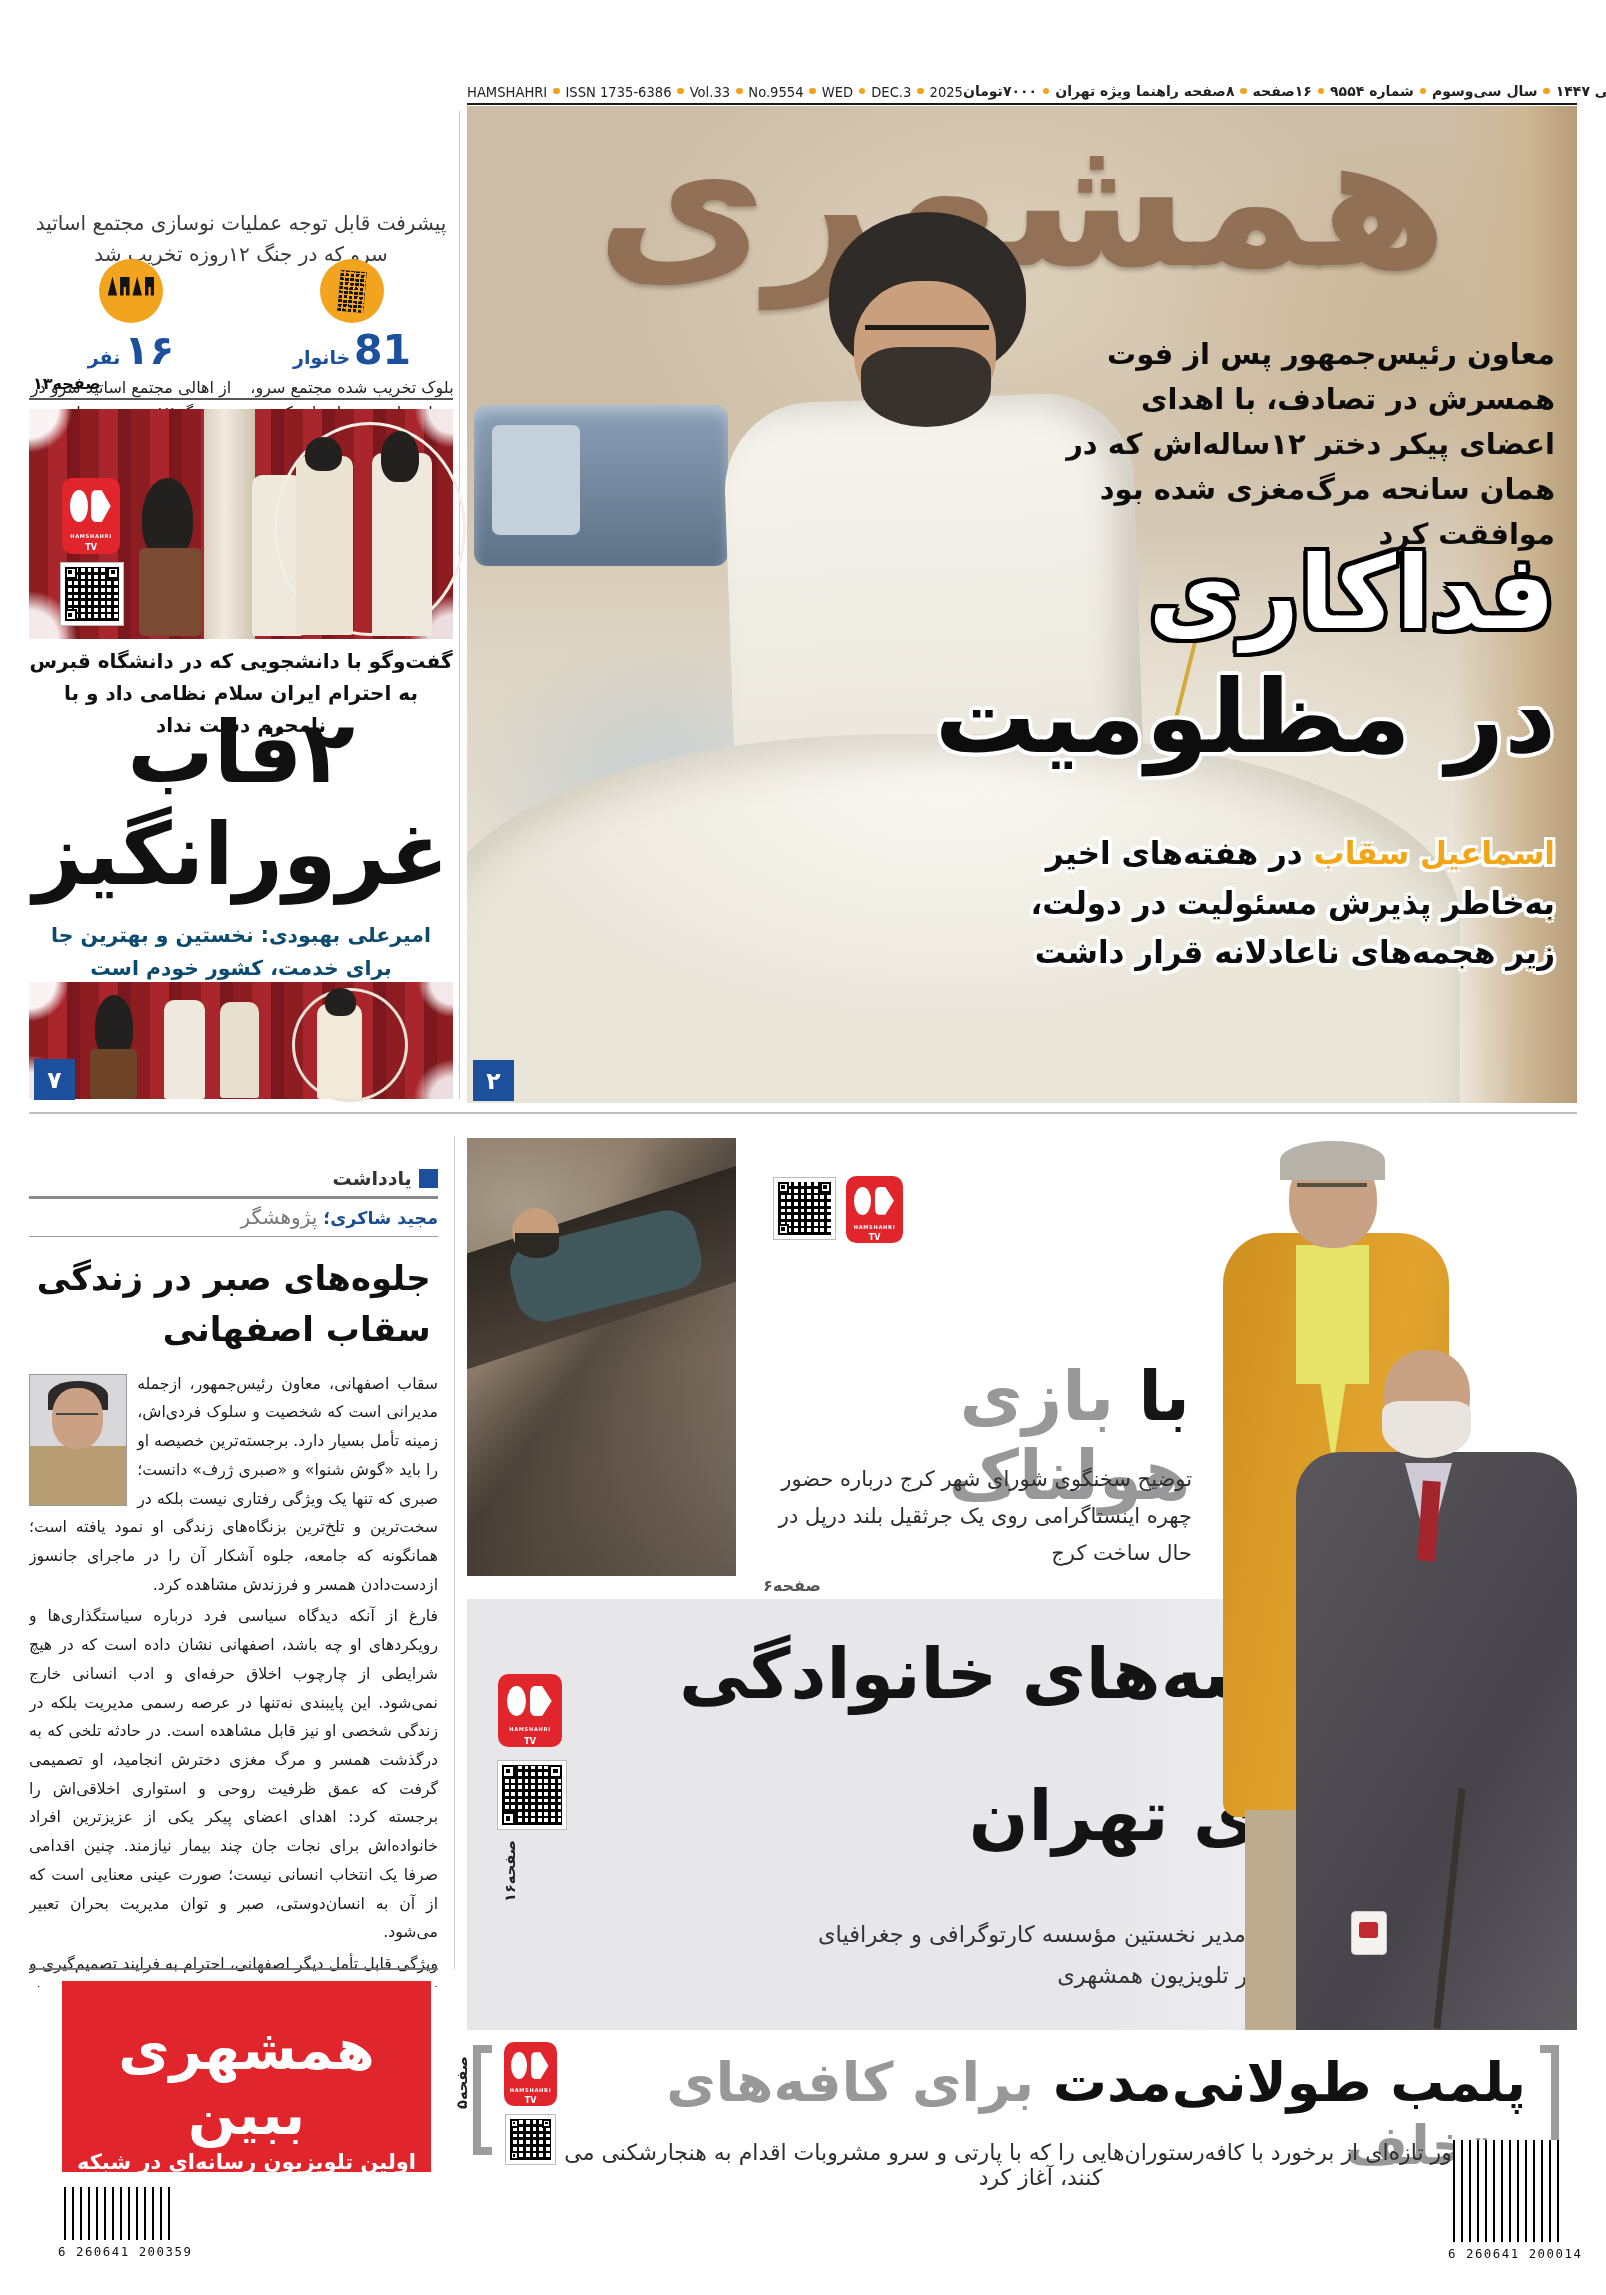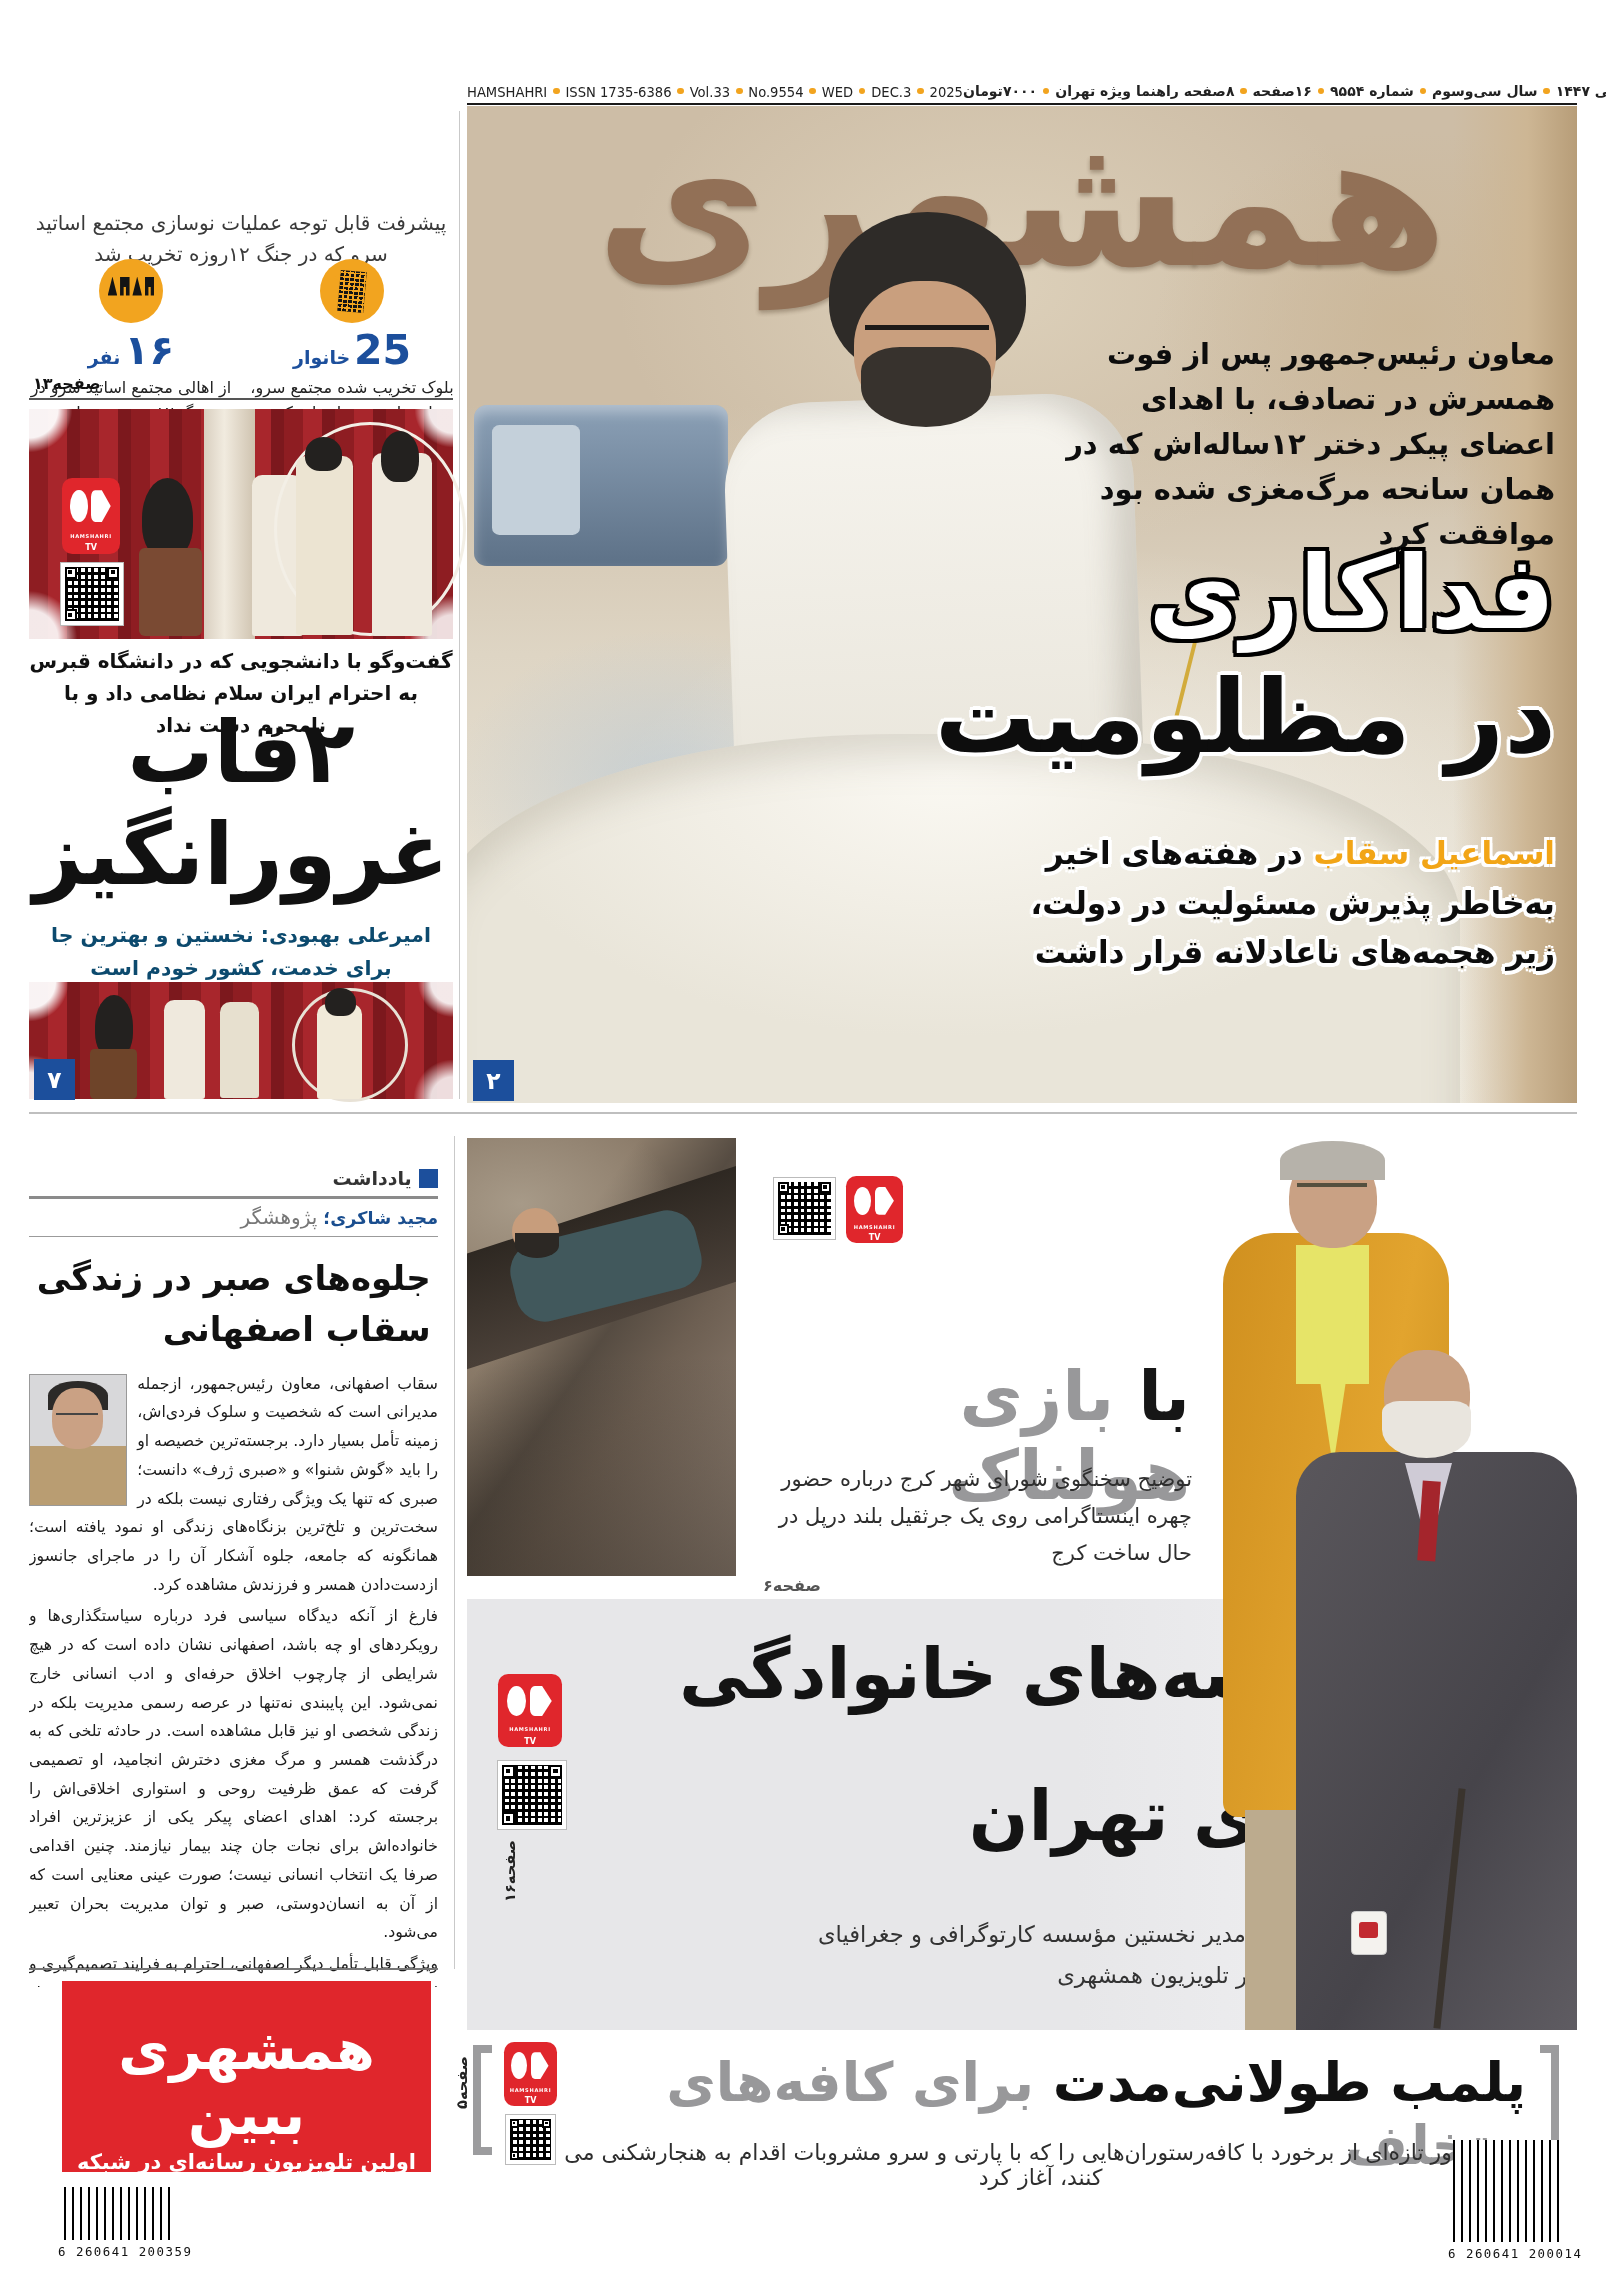--- a/index.html
+++ b/index.html
@@ -217,21 +217,21 @@
   <div class="abs pbadge" style="left:473px;top:1060px;">۲</div>
 
   <div class="abs vrule" style="left:459px;top:111px;height:988px;"></div>
 
   <div class="abs fa c serv-deck">پیشرفت قابل توجه عملیات نوسازی مجتمع اساتید سرو که در جنگ ۱۲روزه تخریب شد</div>
 
   <div class="abs stat c" style="left:250px;top:259px;">
     <div class="stat-circle">
         <div class="bldg"></div>
       </div>
-    <div class="fa" style="margin-top:5.8px;"><span class="stat-num">25</span> <span class="stat-unit">خانوار</span></div>
+    <div class="fa" style="margin-top:5.8px;"><span class="stat-num">81</span> <span class="stat-unit">خانوار</span></div>
     <div class="fa stat-desc">بلوک تخریب شده مجتمع سرو، خانه های خود را تخلیه کرده اند.</div>
   </div>
   <div class="abs stat c" style="left:29px;top:259px;">
     <div class="stat-circle">
       <div class="ppl">
         <span class="person skirt"><span class="hd"></span><span class="bd" style="display:block;"></span></span>
         <span class="person pants"><span class="hd"></span><span class="bd" style="display:block;"></span></span>
         <span class="person skirt"><span class="hd"></span><span class="bd" style="display:block;"></span></span>
         <span class="person pants"><span class="hd"></span><span class="bd" style="display:block;"></span></span>
       </div>

